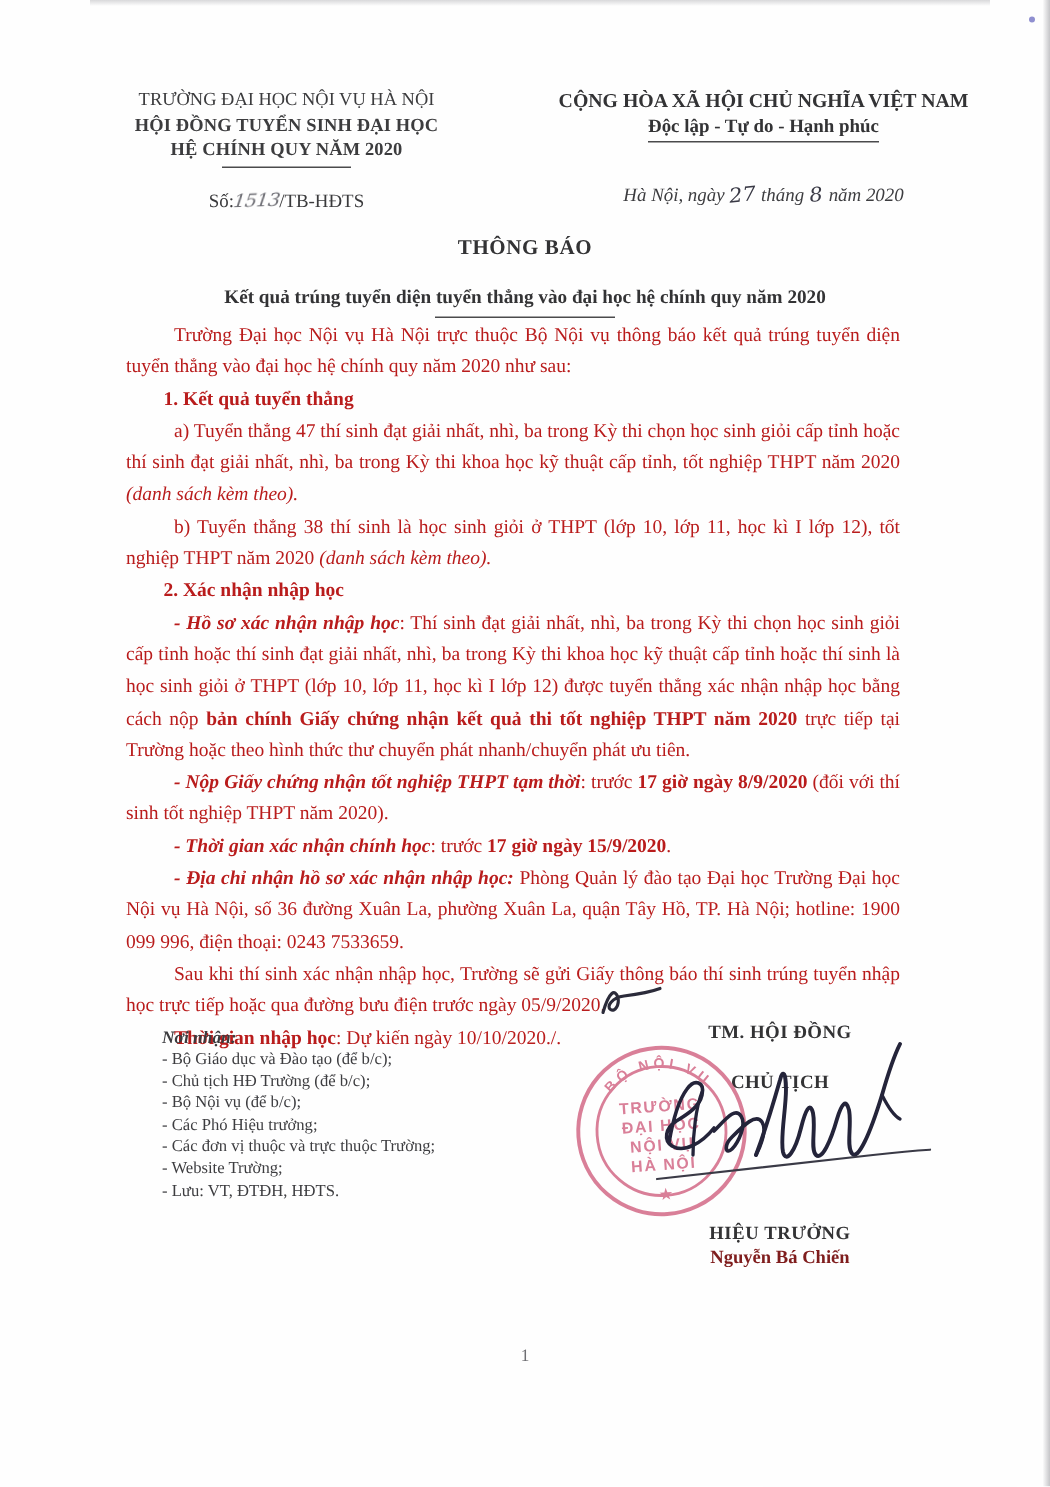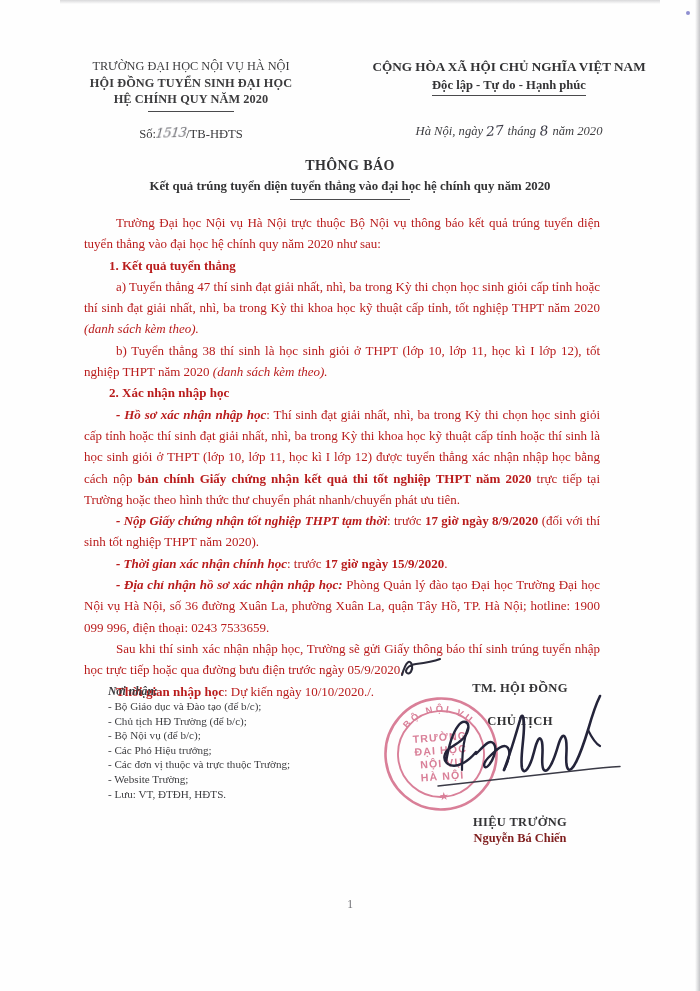--- a/index.html
+++ b/index.html
@@ -142,21 +142,21 @@
     width: 700px;
     text-align: center;
   }
   .title-main {
     font-size: 14px;
     font-weight: bold;
     letter-spacing: .4px;
     color: #333335;
   }
   .title-sub {
-    margin-top: 5px;
+    margin-top: 17px;
     font-size: 12.8px;
     font-weight: bold;
     color: #333335;
   }
   .title-rule {
     width: 120px;
     height: 1.2px;
     background: #4a4a4c;
     margin: 5px auto 0;
   }

